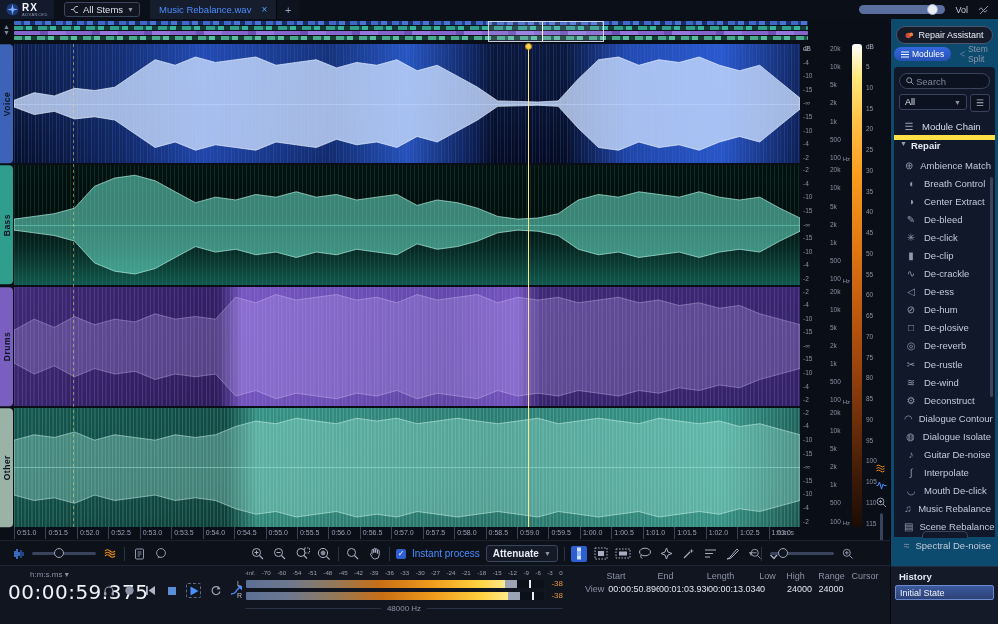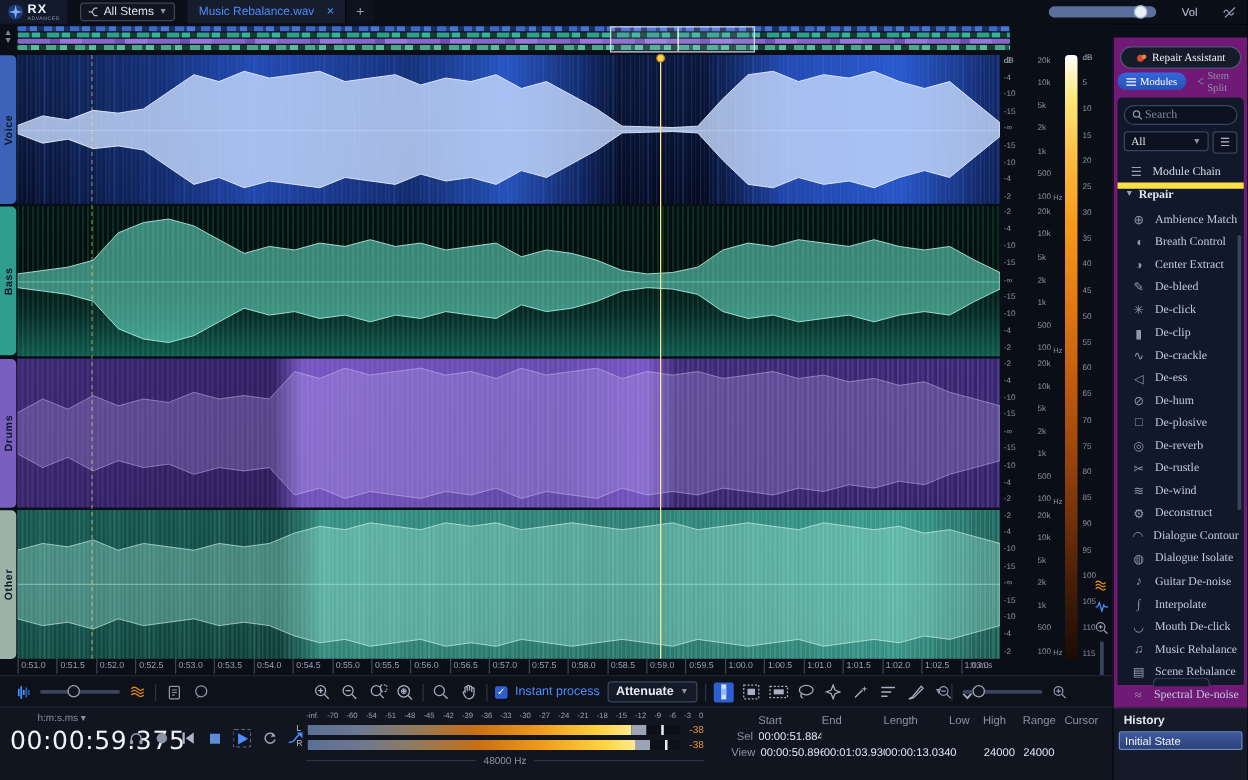--- a/index.html
+++ b/index.html
@@ -14,21 +14,21 @@
   .logo-rx{font-size:10px;font-weight:bold;color:#f2f5fb;letter-spacing:1px;}
   .logo-sub{font-size:4px;color:#8d98ad;letter-spacing:.5px;}
   .stems-dd{margin-left:10px;height:13px;border:1px solid #3a455e;border-radius:3px;background:#10151f;
             display:flex;align-items:center;gap:4px;padding:0 5px;font-size:9.5px;color:#dce2ee;}
   .chev{font-size:7px;color:#8b95a8;}
   .tab{margin-left:10px;height:19px;background:#161d2d;display:flex;align-items:center;gap:10px;
        padding:0 9px;font-size:9.5px;color:#4d8dff;}
   .tab-close{color:#5b9bff;font-size:10px;cursor:default;}
   .tab-new{width:22px;height:19px;display:flex;align-items:center;justify-content:center;
            color:#9aa3b5;font-size:11px;background:#0e1320;border-left:1px solid #05070c;}
-  .vol-group{margin-left:auto;display:flex;gap:20px;padding-right:8px;}
+  .vol-group{margin-left:auto;display:flex;gap:10px;padding-right:8px;}
   .vol-slider{position:relative;width:86px;height:9px;border-radius:5px;background:#5a6f9e;}
   .vol-knob{position:absolute;top:-1px;left:68px;width:11px;height:11px;border-radius:50%;
             background:#e8edf6;border:1px solid #9fb0cf;box-sizing:border-box;}
   .vol-label{font-size:9px;color:#c2cbdb;}
   
   .overview{position:absolute;left:0;top:19px;width:890px;height:25px;background:#0a0e16;}
   .ov-arrows{position:absolute;left:3px;top:5px;color:#7e8798;font-size:7px;line-height:6px;}
   .ov-strip{position:absolute;left:14px;top:2px;width:794px;height:21px;}
   .ov-band{height:4px;margin-bottom:1px;border-radius:1px;}
   .ov-b1{background:repeating-linear-gradient(90deg,#3f68c8 0 7px,#223c80 7px 10px,#4a74d4 10px 16px,#1a2d60 16px 21px);}
@@ -132,21 +132,21 @@
   .si-c{overflow:hidden;white-space:nowrap;}
   .si-h{color:#8a93a6;}
   .si-v{color:#dfe6f2;}
   .si-rowlab{width:26px;color:#8a93a6;text-align:right;padding-right:4px;box-sizing:border-box;}
   .w-st{width:64px;}.w-en{width:62px;}.w-ln{width:66px;}.w-lo{width:34px;}.w-hi{width:40px;}.w-ra{width:42px;}.w-cu{width:42px;}
   .si-caps{display:flex;margin-top:3px;}
   .cap-seg{display:flex;align-items:center;gap:4px;}
   .cap-seg .ln{height:1px;background:#2a3346;flex:1;}
   .cap-txt{font-size:7.5px;color:#8a93a6;}
   
-  .sidebar{position:absolute;right:0;top:30px;width:108px;height:547px;background:#701a75;border-left:1px solid #04060b;box-sizing:border-box;font-family:Liberation Serif, serif;}
+  .sidebar{position:absolute;right:0;top:19px;width:108px;height:547px;background:#0c4a6e;border-left:1px solid #04060b;box-sizing:border-box;}
   .ra-btn{margin:7px 5px 3px;height:16px;border:1px solid #4a5570;border-radius:9px;display:flex;align-items:center;
           justify-content:center;gap:4px;font-size:9px;color:#e8edf6;background:#151b29;}
   .seg{margin:3px 3px 6px;display:flex;align-items:center;gap:2px;}
   .seg-pill{height:14px;border-radius:8px;display:flex;align-items:center;gap:3px;padding:0 7px;font-size:8.5px;}
   .seg-on{background:linear-gradient(180deg,#3468de,#2750b4);color:#fff;}
   .seg-off{color:#8b95a8;}
   .panel{margin:0 3px;background:#11182a;border-radius:4px 4px 0 0;padding-top:6px;position:relative;height:470px;box-sizing:border-box;}
   .search{margin:0 5px 5px;height:14px;border:1px solid #39445c;border-radius:8px;display:flex;align-items:center;
           gap:0;padding:0 6px;background:#0d1220;}
   .search input{flex:1;min-width:0;border:0;outline:0;background:transparent;color:#aeb6c6;font-size:9.5px;font-family:inherit;}
@@ -707,30 +707,20 @@
         <span class="si-rowlab"></span>
         <span class="si-c si-h w-st">Start</span>
         <span class="si-c si-h w-en">End</span>
         <span class="si-c si-h w-ln">Length</span>
         <span class="si-c si-h w-lo">Low</span>
         <span class="si-c si-h w-hi">High</span>
         <span class="si-c si-h w-ra">Range</span>
         <span class="si-c si-h w-cu">Cursor</span>
       </div>
       <div class="si-row">
-        <span class="si-rowlab">Sel</span>
-        <span class="si-c si-v w-st">00:00:51.884</span>
-        <span class="si-c si-v w-en"></span>
-        <span class="si-c si-v w-ln"></span>
-        <span class="si-c si-v w-lo"></span>
-        <span class="si-c si-v w-hi"></span>
-        <span class="si-c si-v w-ra"></span>
-        <span class="si-c si-v w-cu"></span>
-      </div>
-      <div class="si-row">
         <span class="si-rowlab">View</span>
         <span class="si-c si-v w-st">00:00:50.896</span>
         <span class="si-c si-v w-en">00:01:03.930</span>
         <span class="si-c si-v w-ln">00:00:13.034</span>
         <span class="si-c si-v w-lo">0</span>
         <span class="si-c si-v w-hi">24000</span>
         <span class="si-c si-v w-ra">24000</span>
         <span class="si-c si-v w-cu"></span>
       </div>
     </div>

